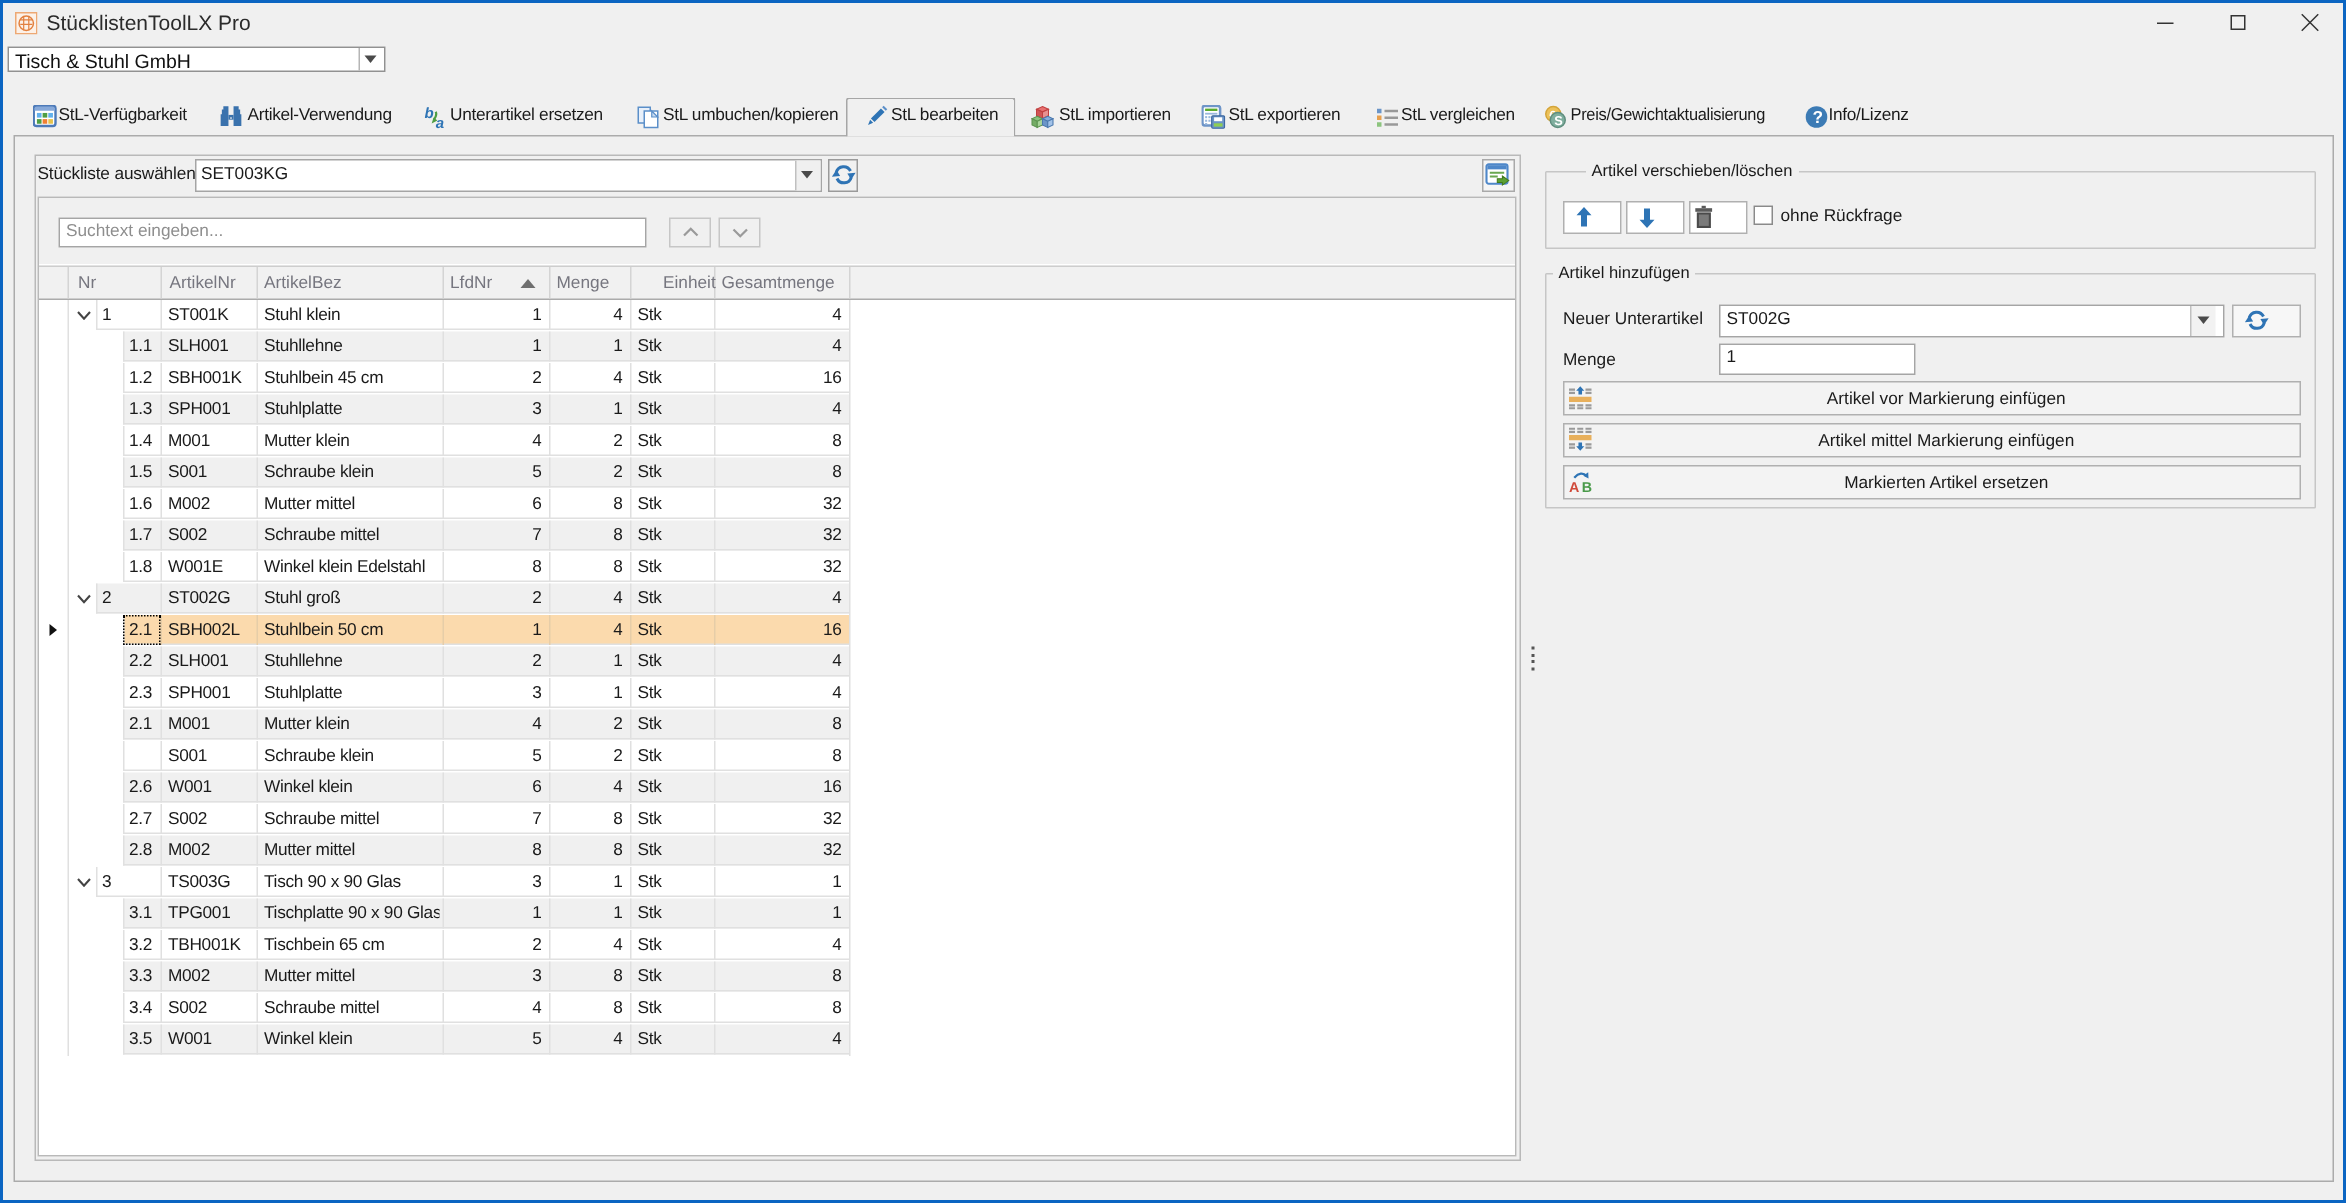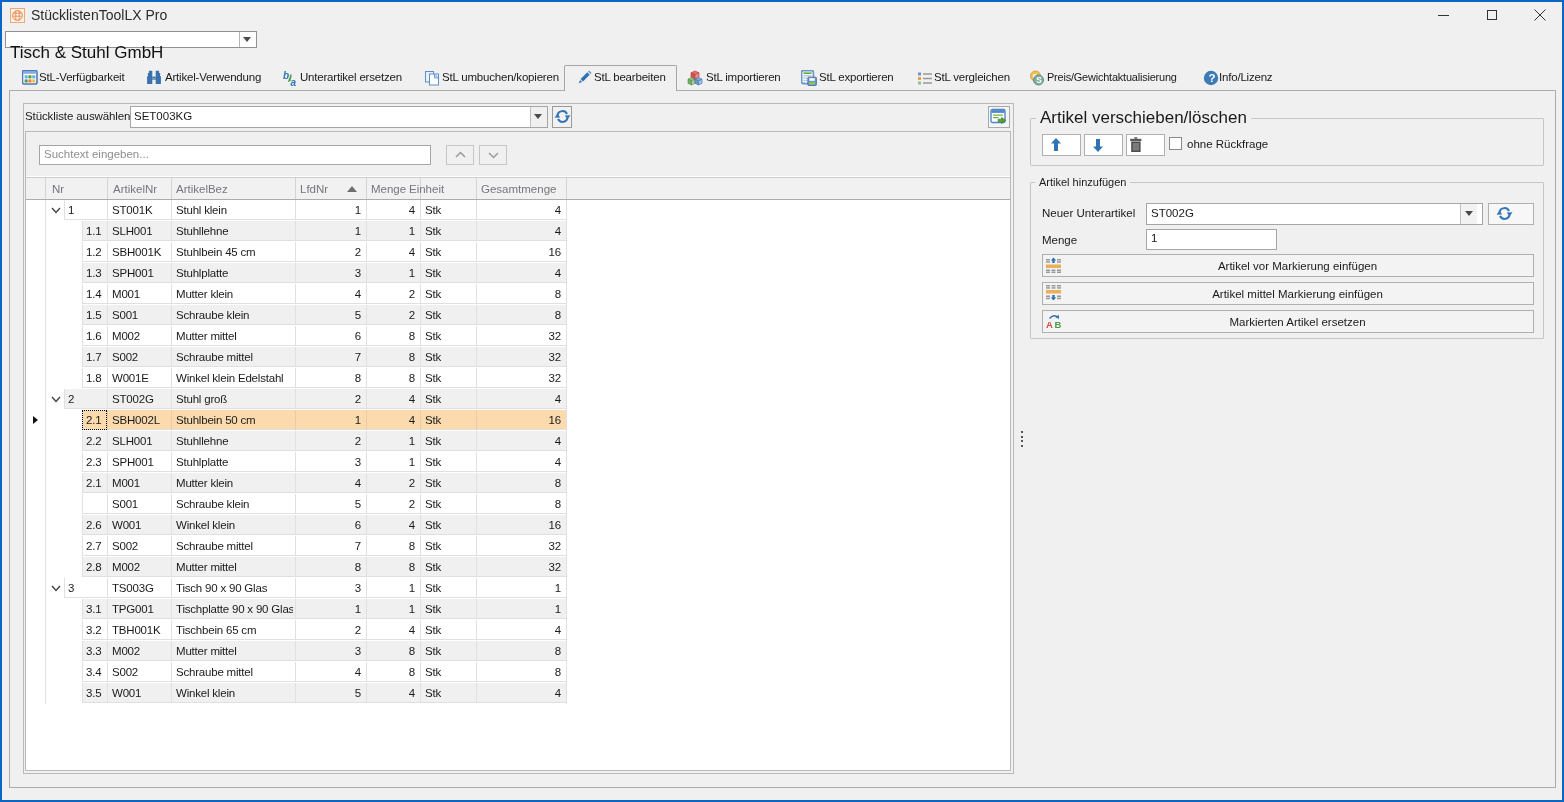--- a/index.html
+++ b/index.html
@@ -24,21 +24,21 @@
   </svg>
 <div class="abs" style="left:31px;top:7px;font-size:14px;color:#2b2b2b">StücklistenToolLX Pro</div>
 
 <div class="abs" style="left:1438px;top:15px;width:11px;height:1px;background:#333"></div>
 <div class="abs" style="left:1487px;top:10px;width:10px;height:10px;border:1px solid #333"></div>
 <svg class="abs" style="left:1534px;top:9px" width="12" height="12" viewBox="0 0 12 12">
     <path d="M0.5 0.5 L11.5 11.5 M11.5 0.5 L0.5 11.5" stroke="#333" stroke-width="1"></path>
   </svg>
 
 <div class="abs" style="left:5px;top:31px;width:252px;height:17px;background:#fff;border:1px solid #919191"></div>
-<div class="abs" style="left:10px;top:43px;font-size:17px;color:#111">Tisch &amp; Stuhl GmbH</div>
+<div class="abs" style="left:10px;top:33px;font-size:13px;color:#111">Tisch &amp; Stuhl GmbH</div>
 <div class="abs" style="left:239px;top:32px;width:17px;height:15px;border-left:1px solid #b5b5b5"></div>
 <div class="abs" style="left:243px;top:37px;width:0;height:0;border-left:4.5px solid transparent;border-right:4.5px solid transparent;border-top:5px solid #4a4a4a"></div>
 
 <div class="abs" style="left:9px;top:90px;width:1547px;height:698px;border:1px solid #ababab;background:#f0f0f0"></div>
 
 <div class="abs" id="tabbar"></div>
 
 <div class="abs" style="left:564px;top:65px;width:113px;height:26px;background:#f0f0f0;border:1px solid #a6a6a6;border-bottom:none;border-radius:2px 2px 0 0;z-index:3"></div>
 
 <svg class="abs" style="left:22px;top:70px;z-index:4" width="16" height="16" viewBox="0 0 16 16">
@@ -175,21 +175,21 @@
 <div class="abs" style="left:366px;top:178px;width:1px;height:21px;background:#d4d4d4"></div>
 <div class="abs" style="left:420px;top:178px;width:1px;height:21px;background:#d4d4d4"></div>
 <div class="abs" style="left:476px;top:178px;width:1px;height:21px;background:#d4d4d4"></div>
 <div class="abs" style="left:566px;top:178px;width:1px;height:21px;background:#d4d4d4"></div>
 <div class="hdrt" style="left:52px;top:178px">Nr</div>
 <div class="hdrt" style="left:113px;top:178px">ArtikelNr</div>
 <div class="hdrt" style="left:176px;top:178px">ArtikelBez</div>
 <div class="hdrt" style="left:300px;top:178px">LfdNr</div>
 <div class="abs" style="left:347px;top:186px;width:0;height:0;border-left:5px solid transparent;border-right:5px solid transparent;border-bottom:6px solid #6f6f6f"></div>
 <div class="hdrt" style="left:371px;top:178px">Menge</div>
-<div class="hdrt" style="left:409px;top:178px">Einheit</div>
+<div class="hdrt" style="left:442px;top:178px">Einheit</div>
 <div class="hdrt" style="left:481px;top:178px">Gesamtmenge</div>
 
 <div class="abs" style="left:45px;top:200px;width:1px;height:504px;background:#e0e0e0"></div>
 
 <div style="position:absolute;left:64px;top:200px;width:502px;height:20px;background:#fff;border-left:1px solid #e0e0e0;border-bottom:1px solid #e0e0e0;box-sizing:border-box"></div>
 <div style="position:absolute;left:107px;top:200px;width:1px;height:20px;background:#e0e0e0"></div>
 <div style="position:absolute;left:171px;top:200px;width:1px;height:20px;background:#e0e0e0"></div>
 <div style="position:absolute;left:295px;top:200px;width:1px;height:20px;background:#e0e0e0"></div>
 <div style="position:absolute;left:366px;top:200px;width:1px;height:20px;background:#e0e0e0"></div>
 <div style="position:absolute;left:420px;top:200px;width:1px;height:20px;background:#e0e0e0"></div>
@@ -536,21 +536,21 @@
 <div class="ct" style="left:480px;top:683px;width:81px;text-align:right;color:#1a1a1a">4</div>
 
 <div class="abs" style="left:566px;top:200px;width:1px;height:504px;background:#e0e0e0"></div>
 
 <div class="abs" style="left:1021px;top:431px;width:2px;height:2px;background:#555"></div>
 <div class="abs" style="left:1021px;top:436px;width:2px;height:2px;background:#555"></div>
 <div class="abs" style="left:1021px;top:440px;width:2px;height:2px;background:#555"></div>
 <div class="abs" style="left:1021px;top:445px;width:2px;height:2px;background:#555"></div>
 
 <fieldset class="abs" style="left:1030px;top:108px;width:514px;height:58px;border:1px solid #c6c6c6;border-radius:1px">
-<legend style="margin-left:5px;padding:0 4px;font-size:17px;color:#1a1a1a">Artikel verschieben/löschen</legend>
+<legend style="margin-left:26px;padding:0 4px;font-size:11px;color:#1a1a1a">Artikel verschieben/löschen</legend>
 </fieldset>
 <div class="btn" style="left:1042px;top:134px;width:39px;height:22px;background:#fff"></div>
 <svg class="abs" style="left:1048px;top:137px" width="16" height="16" viewBox="0 0 16 16">
     <path d="M8 1 L13 6.5 L10 6.5 L10 14 L6 14 L6 6.5 L3 6.5 Z" fill="#2e74b5"></path>
   </svg>
 <div class="btn" style="left:1084px;top:134px;width:39px;height:22px;background:#fff"></div>
 <svg class="abs" style="left:1090px;top:137px" width="16" height="16" viewBox="0 0 16 16">
     <path d="M8 15 L13 9.5 L10 9.5 L10 2 L6 2 L6 9.5 L3 9.5 Z" fill="#2e74b5"></path>
   </svg>
 <div class="btn" style="left:1126px;top:134px;width:39px;height:22px;background:#fff"></div>

